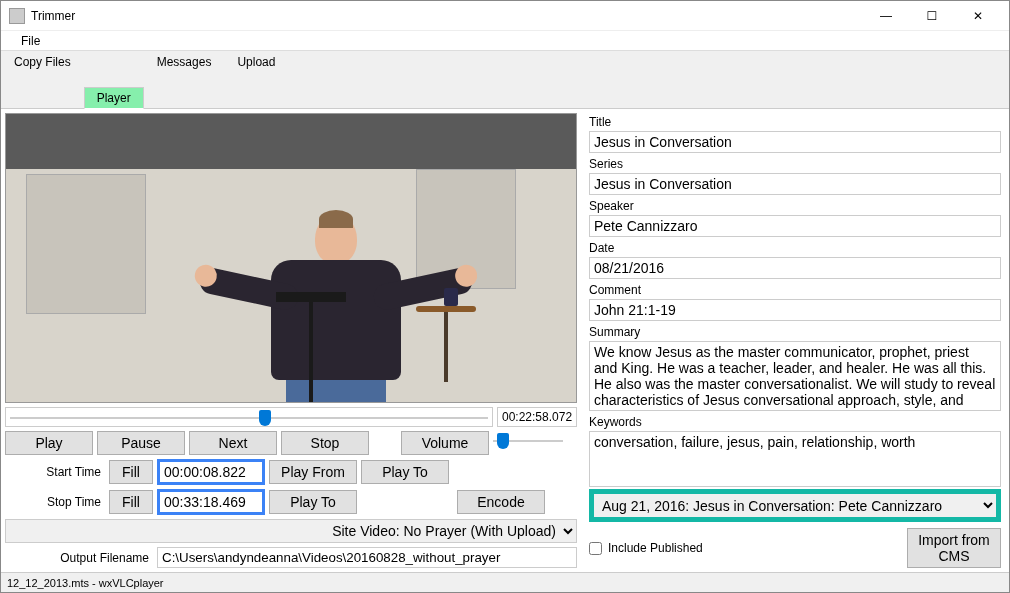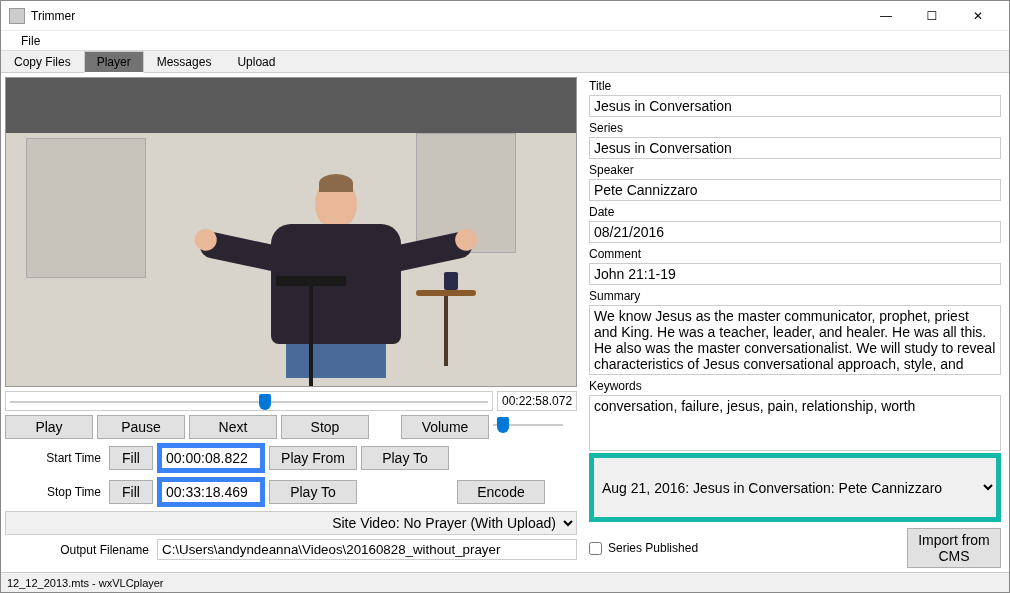--- a/index.html
+++ b/index.html
@@ -6,21 +6,21 @@
 body { font-family: "Segoe UI", Tahoma, sans-serif; font-size: 12px; background: #fff; width: 1010px; height: 593px; overflow: hidden; display: flex; flex-direction: column; border: 1px solid #888; }
 .titlebar { height: 30px; display: flex; align-items: center; padding: 0 8px; background: #fff; border-bottom: 1px solid #eee; }
 .titlebar .app-icon { width: 16px; height: 16px; background: #ccc; margin-right: 6px; border: 1px solid #999; }
 .titlebar .title { flex: 1; font-size: 12px; }
 .win-btns { display: flex; }
 .win-btn { width: 46px; height: 30px; display: flex; align-items: center; justify-content: center; font-family: sans-serif; }
 .menubar { height: 20px; padding: 0 14px; display: flex; align-items: center; border-bottom: 1px solid #ddd; }
 .menu-item { padding: 2px 6px; }
 .tabs { display: flex; background: #f0f0f0; border-bottom: 1px solid #ccc; }
 .tab { padding: 3px 12px; border: 1px solid transparent; border-bottom: none; }
-.tab.active { background: #737373; border: 1px solid #ccc; border-bottom: 1px solid #fff; margin-bottom: -1px; }
+.tab.active { background: #86efac; border: 1px solid #ccc; border-bottom: 1px solid #fff; margin-bottom: -1px; margin-top: 36px; }
 .content { flex: 1; display: flex; overflow: hidden; }
 .left { width: 580px; display: flex; flex-direction: column; padding: 4px; gap: 4px; }
 .video { width: 100%; height: 310px; background: #d8d4cb; border: 1px solid #999; position: relative; overflow: hidden; }
 .wall-top { position: absolute; top: 0; left: 0; right: 0; height: 55px; background: #5a5a5a; }
 .panel { position: absolute; background: #c8c4bb; border: 1px solid #aaa; }
 .person { position: absolute; left: 230px; top: 100px; width: 200px; height: 210px; }
 .head { width: 42px; height: 50px; background: #e8b898; border-radius: 50% 50% 45% 45%; margin: 0 auto; position: relative; }
 .hair { position: absolute; top: -4px; left: 4px; right: 4px; height: 18px; background: #8a6a4a; border-radius: 50% 50% 0 0; }
 .torso { width: 130px; height: 120px; background: #2a2530; margin: -4px auto 0; border-radius: 20px 20px 8px 8px; position: relative; }
 .arm { position: absolute; top: 16px; width: 100px; height: 26px; background: #2a2530; border-radius: 13px; }
@@ -42,21 +42,21 @@
 .slider-track { position: absolute; left: 4px; right: 4px; top: 9px; height: 2px; background: #ccc; }
 .slider-thumb { position: absolute; top: 2px; width: 12px; height: 16px; background: #0078d7; border-radius: 2px 2px 6px 6px; }
 .timecode { width: 80px; padding: 2px 4px; border: 1px solid #ccc; background: #fff; }
 .btn-row { display: flex; gap: 4px; }
 .btn, .time-input, select, .text-input, textarea { font-family: Liberation Sans, sans-serif; font-size: 14px; }
 .btn { padding: 3px 0; border: 1px solid #adadad; background: #e1e1e1; text-align: center; }
 .w90 { width: 88px; }
 .w45 { width: 44px; }
 .time-row { display: flex; align-items: center; gap: 4px; }
 .time-label { width: 100px; text-align: right; padding-right: 4px; }
-.time-input { width: 108px; padding: 2px 4px; border: 5px solid #3b82f6; background: #fff; }
+.time-input { width: 108px; padding: 2px 4px; border: 3px solid #3b82f6; background: #fff; }
 .site-select { width: 100%; padding: 2px 4px; border: 1px solid #ccc; background: #f0f0f0; text-align: right; }
 .out-row { display: flex; align-items: center; gap: 4px; }
 .out-label { width: 148px; text-align: right; padding-right: 4px; }
 .out-input { flex: 1; padding: 2px 4px; border: 1px solid #ccc; background: #fff; }
 .right { flex: 1; padding: 4px 8px; display: flex; flex-direction: column; gap: 2px; overflow: hidden; }
 .right label { margin-top: 2px; }
 .text-input { width: 100%; padding: 2px 4px; border: 1px solid #ccc; background: #fff; }
 textarea { width: 100%; padding: 2px 4px; border: 1px solid #ccc; background: #fff; resize: none; overflow-y: scroll; }
 .summary-ta { height: 70px; }
 .keywords-ta { height: 56px; }
@@ -195,21 +195,21 @@
     <label>Keywords</label>
     <textarea class="keywords-ta" style="">conversation, failure, jesus, pain, relationship, worth</textarea>
 
     <select class="cms-select">
       <option>Aug 21, 2016: Jesus in Conversation: Pete Cannizzaro</option>
     </select>
 
     <div class="cms-row">
       <div class="check-row">
         <input type="checkbox" style="">
-        <span>Series Published</span>
+        <span>Include Published</span>
       </div>
       <div style="flex:1"></div>
       <button class="btn" style="width:94px">Import from CMS</button>
     </div>
   </div>
 </div>
 
 <div class="statusbar">
   <span>12_12_2013.mts - wxVLCplayer</span>
 </div>

